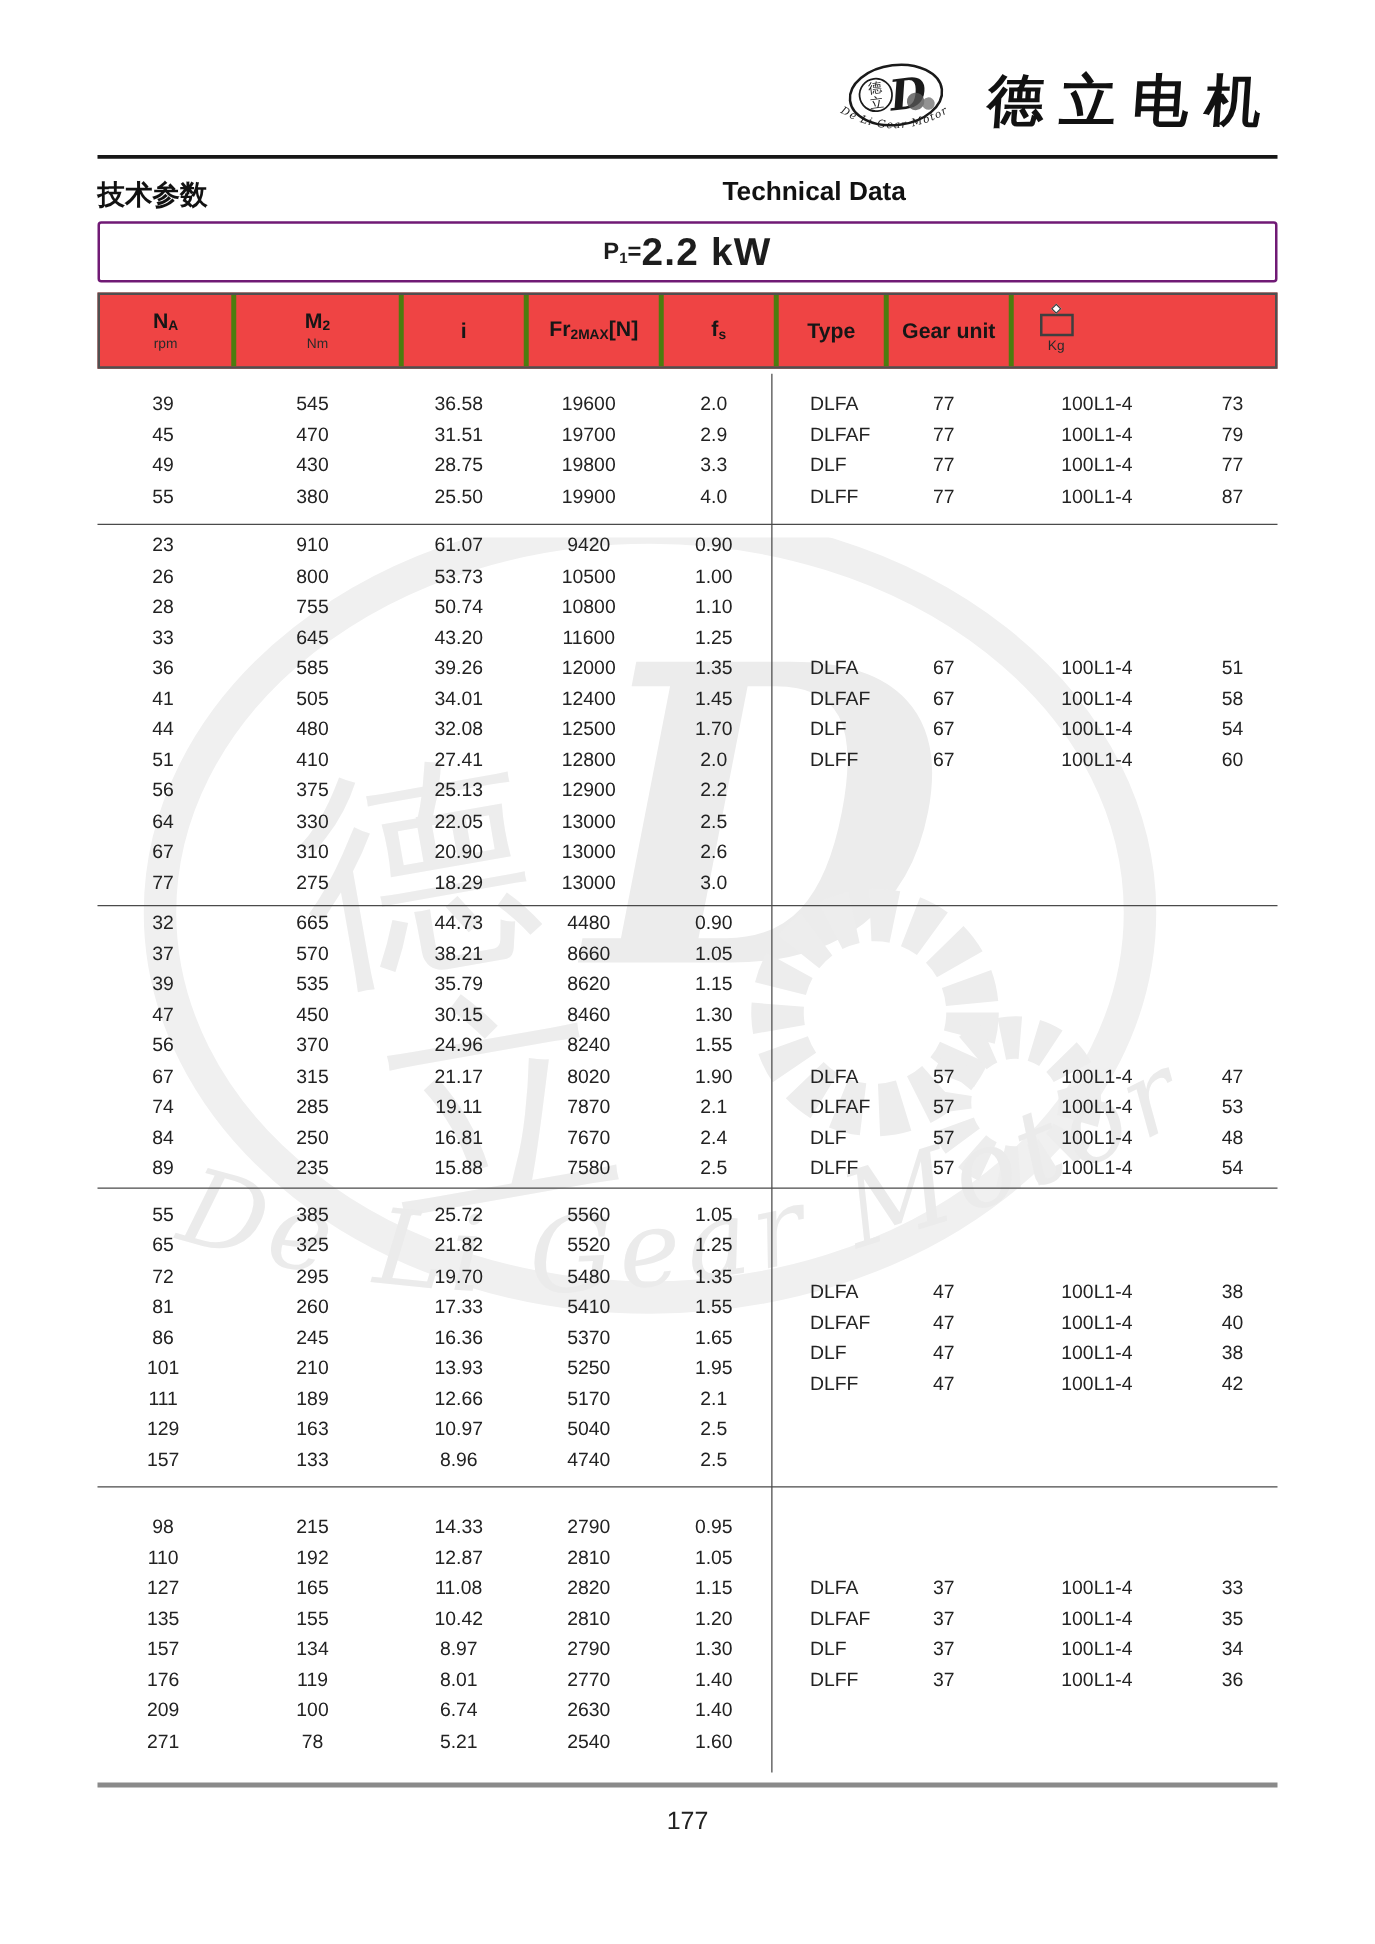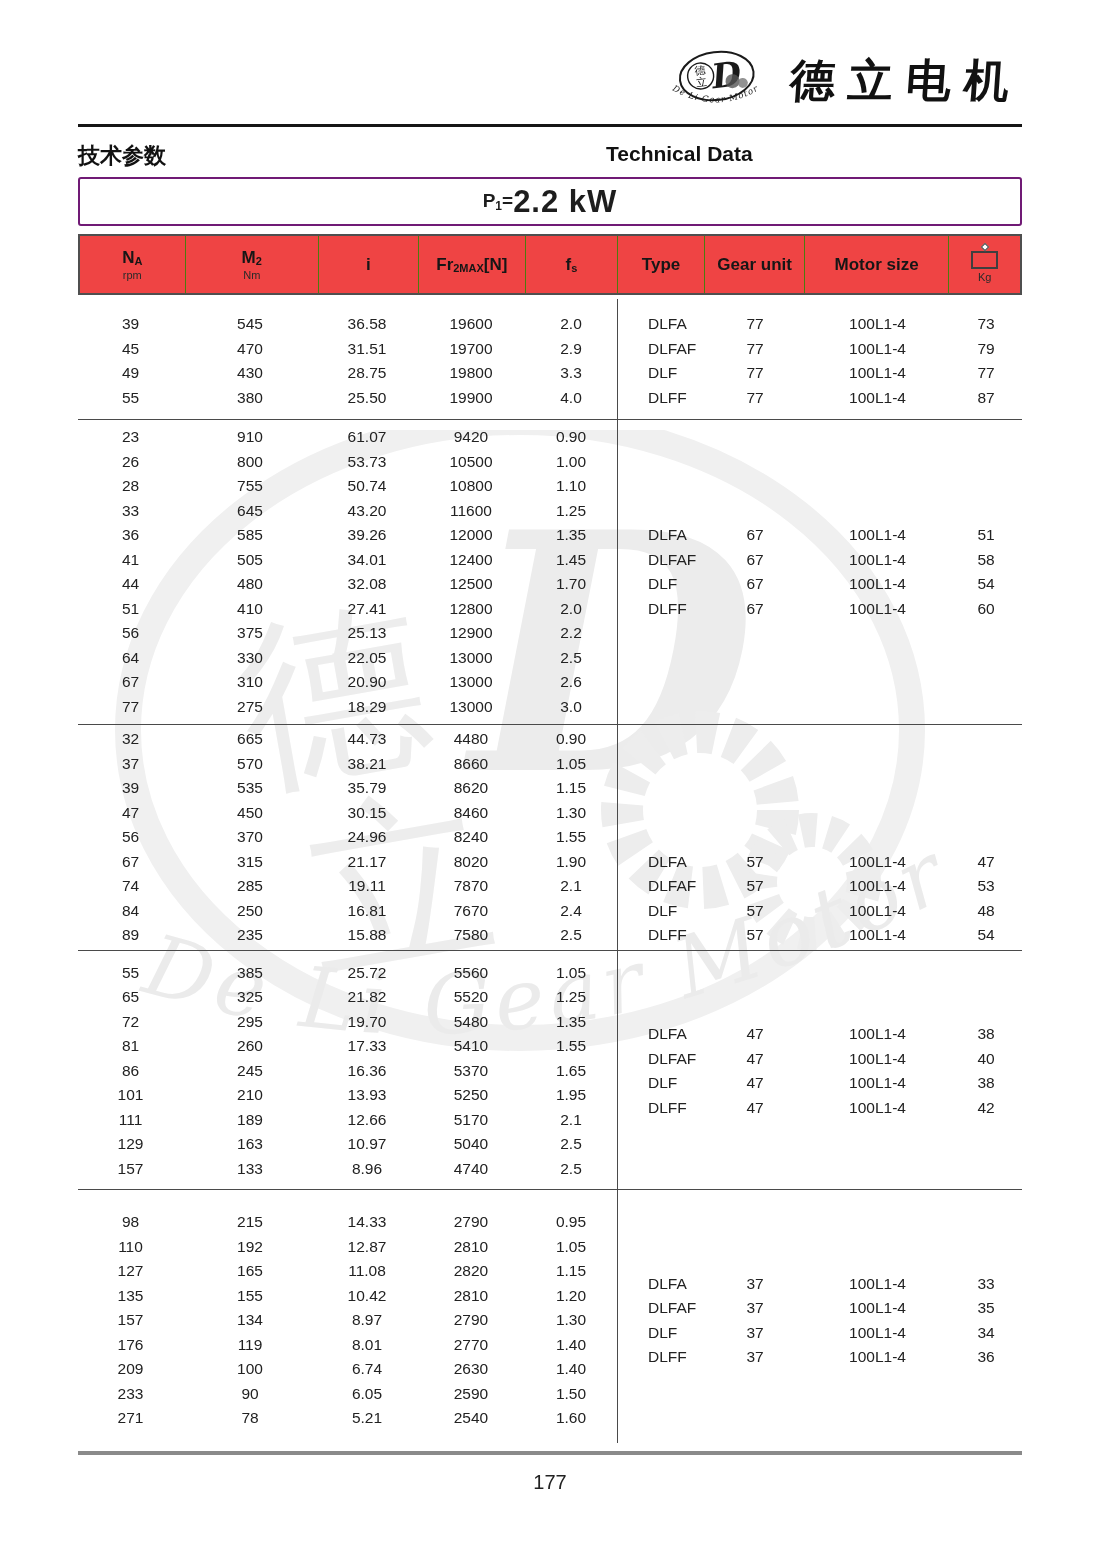--- a/index.html
+++ b/index.html
@@ -12,31 +12,31 @@
   .watermark { position:absolute; left:90px; top:430px; z-index:0; }
 
   
   .brand-row { display:flex; justify-content:flex-end; align-items:center; padding-top:44px; height:118px; }
   .brand-cn { font-family:"DejaVu Serif", serif; font-weight:bold; font-size:45px; letter-spacing:13px; color:#111; white-space:nowrap; transform:skewX(-4deg); }
   .top-rule { height:3px; background:#161616; margin-top:6px; }
 
   
   .section-row { position:relative; height:50px; }
   .section-cn { position:absolute; left:0; top:14px; font-size:22px; font-weight:bold; color:#111; }
-  .section-en { position:absolute; left:500px; top:15px; font-size:21px; font-weight:bold; color:#111;margin-left:28px; }
+  .section-en { position:absolute; left:500px; top:15px; font-size:21px; font-weight:bold; color:#111; }
 
   
   .power-box { height:49px; border:2px solid #701a75; border-radius:3px; display:flex; align-items:center; justify-content:center; }
   .p-small { font-size:19px; font-weight:bold; }
   .p-small .sub { font-size:12px; vertical-align:-3px; font-weight:bold; }
   .p-big { font-size:31px; font-weight:bold; letter-spacing:1px; }
 
   
   .thead { display:flex; height:61px; border:2px solid #4f4f4f; margin-top:8px; background:#ef4444; }
-  .th { display:flex; flex-direction:column; align-items:center; justify-content:center; border-left:1px solid #4d7c0f; line-height:1.25; }
+  .th { display:flex; flex-direction:column; align-items:center; justify-content:center; border-left:4px solid #4d7c0f; line-height:1.25; }
   .th:first-child { border-left:none; }
   .th-main { font-size:17px; font-weight:bold; color:#161616; }
   .th-main .sub { font-size:11px; font-weight:bold; vertical-align:-2px; }
   .th-unit { font-size:11px; color:#2a2a2a; }
   .kg-icon { width:27px; height:18px; border:2px solid #3f3f3f; position:relative; margin-bottom:2px; margin-top:7px; }
   .kg-icon .knob { position:absolute; left:50%; top:-9px; width:6px; height:6px; border:1px solid #3f3f3f; transform:translateX(-50%) rotate(45deg); background:#fff; }
 
   
   .c-na{width:105px}.c-m2{width:134px}.c-i{width:100px}.c-fr{width:108px}.c-fs{width:92px}
   .c-type{width:88px}.c-gear{width:100px}.c-motor{width:145px}.c-kg{width:72px}
@@ -130,23 +130,20 @@
       </div>
       <div class="th c-fs">
         <div class="th-main"><span>f</span><span class="sub">s</span></div>
       </div>
       <div class="th c-type">
         <div class="th-main">Type</div>
       </div>
       <div class="th c-gear">
         <div class="th-main">Gear unit</div>
       </div>
-      <div class="th c-motor">
-        <div class="th-main">Motor size</div>
-      </div>
       <div class="th c-kg">
         <div class="kg-icon">
             <span class="knob"></span>
           </div>
         <div class="th-unit">Kg</div>
       </div>
     </div>
 
     <div class="tbody">
       <div class="vline"></div>
@@ -562,27 +559,20 @@
                 <div class="cell c-fs">1.40</div>
               </div>
               <div class="drow">
                 <div class="cell c-na">209</div>
                 <div class="cell c-m2">100</div>
                 <div class="cell c-i">6.74</div>
                 <div class="cell c-fr">2630</div>
                 <div class="cell c-fs">1.40</div>
               </div>
               <div class="drow">
-                <div class="cell c-na">233</div>
-                <div class="cell c-m2">90</div>
-                <div class="cell c-i">6.05</div>
-                <div class="cell c-fr">2590</div>
-                <div class="cell c-fs">1.50</div>
-              </div>
-              <div class="drow">
                 <div class="cell c-na">271</div>
                 <div class="cell c-m2">78</div>
                 <div class="cell c-i">5.21</div>
                 <div class="cell c-fr">2540</div>
                 <div class="cell c-fs">1.60</div>
               </div>
             </div>
             <div class="group-right">
               <div class="type-block">
                 <div class="drow">

